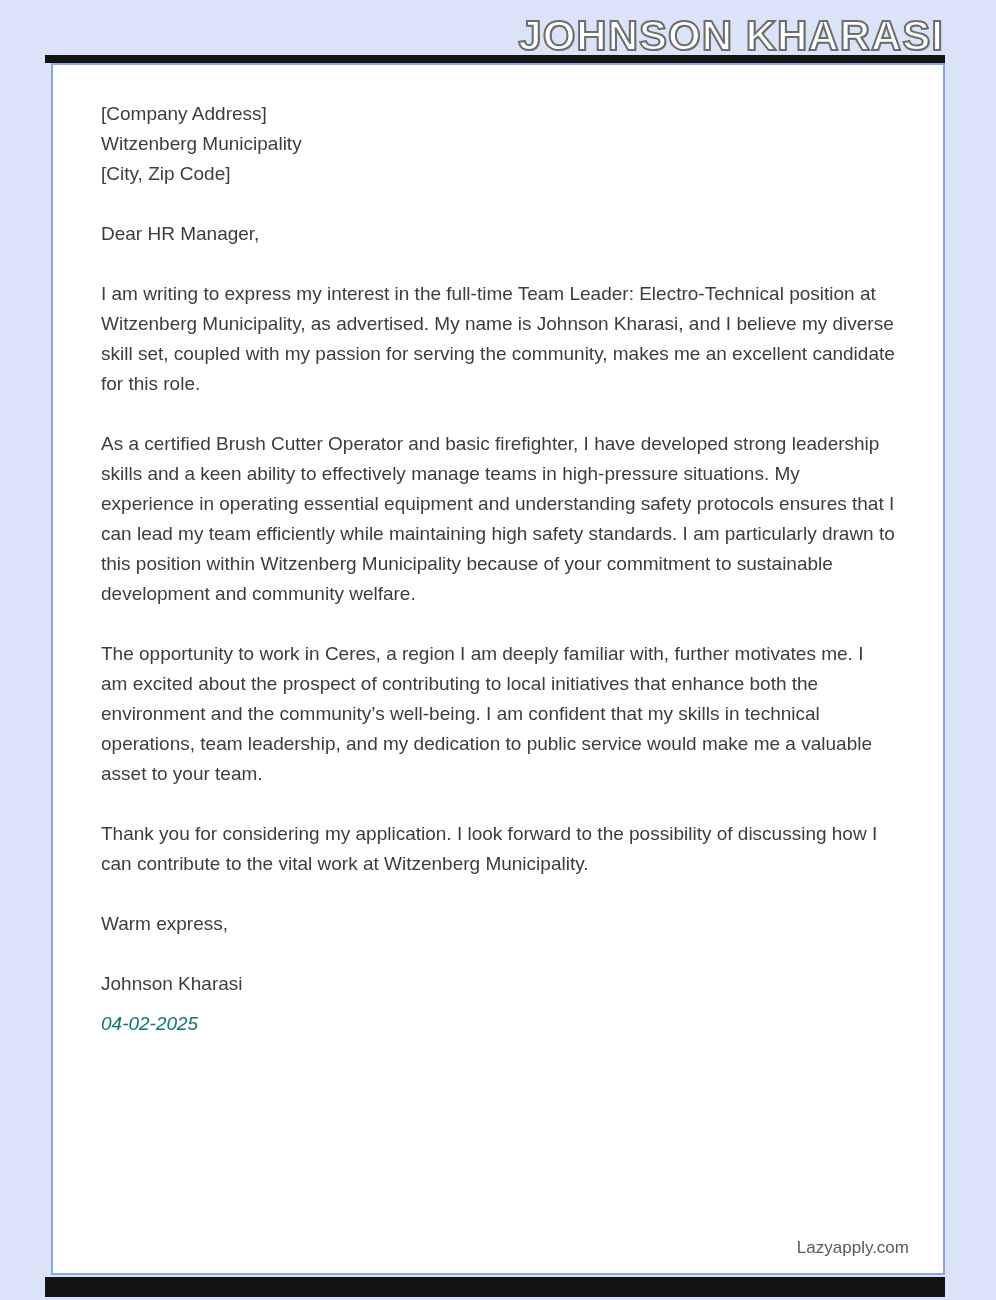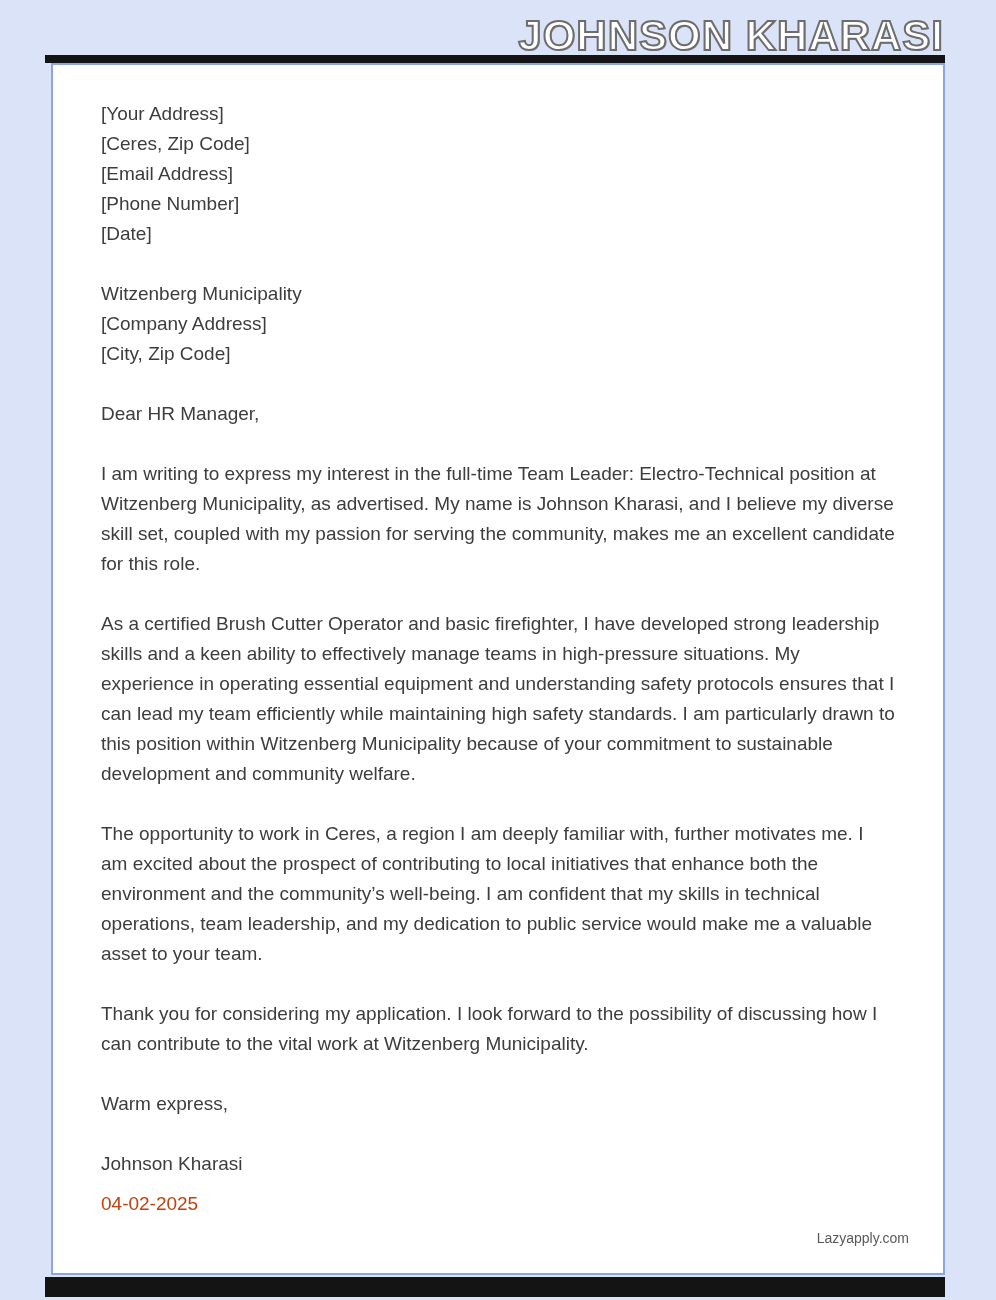--- a/index.html
+++ b/index.html
@@ -50,30 +50,31 @@
     padding: 34px 48px 0 48px;
     color: #3d3d3d;
     font-size: 19px;
     line-height: 30px;
   }
 
   .block { margin-bottom: 30px; }
   .para  { margin-bottom: 30px; max-width: 800px; }
 
   .date-link {
-    color: #c2410c;
+    color: #0f766e;
     margin-top: 10px;
     cursor: pointer;
+    font-style: italic;
   }
 
   .watermark {
     position: absolute;
-    bottom: 20px;
+    bottom: 10px;
     right: 34px;
-    font-size: 14px;
+    font-size: 17px;
     color: #5a5a5a;
   }
 
   .bottom-bar {
     position: absolute;
     left: 45px;
     top: 1277px;
     width: 900px;
     height: 20px;
     background: #141414;
@@ -83,31 +84,24 @@
 <body>
 
 <div class="canvas">
 
   <div class="header-title">JOHNSON KHARASI</div>
 
   <div class="top-bar"></div>
 
   <div class="page">
 
-    <div class="block">
-      <div>[Your Address]</div>
-      <div>[Ceres, Zip Code]</div>
-      <div>[Email Address]</div>
-      <div>[Phone Number]</div>
-      <div>[Date]</div>
-    </div>
 
     <div class="block">
+      <div>[Company Address]</div>
       <div>Witzenberg Municipality</div>
-      <div>[Company Address]</div>
       <div>[City, Zip Code]</div>
     </div>
 
     <div class="block">Dear HR Manager,</div>
 
     <div class="para">I am writing to express my interest in the full-time Team Leader: Electro-Technical position at Witzenberg Municipality, as advertised. My name is Johnson Kharasi, and I believe my diverse skill set, coupled with my passion for serving the community, makes me an excellent candidate for this role.</div>
     <div class="para">As a certified Brush Cutter Operator and basic firefighter, I have developed strong leadership skills and a keen ability to effectively manage teams in high-pressure situations. My experience in operating essential equipment and understanding safety protocols ensures that I can lead my team efficiently while maintaining high safety standards. I am particularly drawn to this position within Witzenberg Municipality because of your commitment to sustainable development and community welfare.</div>
     <div class="para">The opportunity to work in Ceres, a region I am deeply familiar with, further motivates me. I am excited about the prospect of contributing to local initiatives that enhance both the environment and the community’s well-being. I am confident that my skills in technical operations, team leadership, and my dedication to public service would make me a valuable asset to your team.</div>
     <div class="para">Thank you for considering my application. I look forward to the possibility of discussing how I can contribute to the vital work at Witzenberg Municipality.</div>
 

